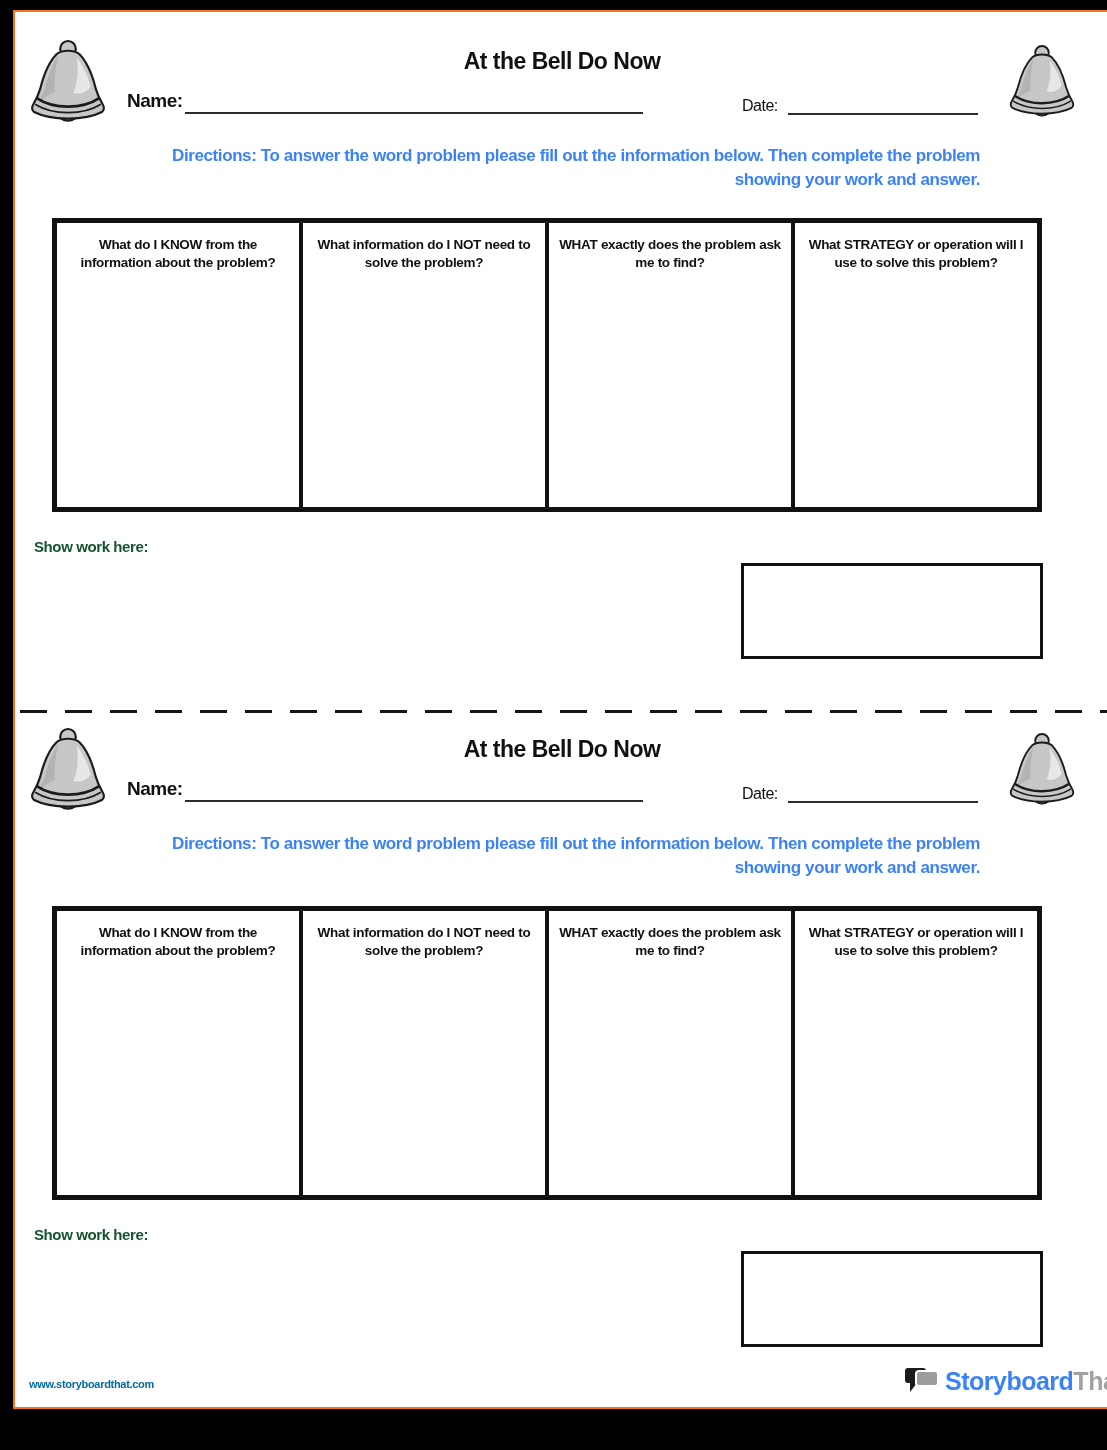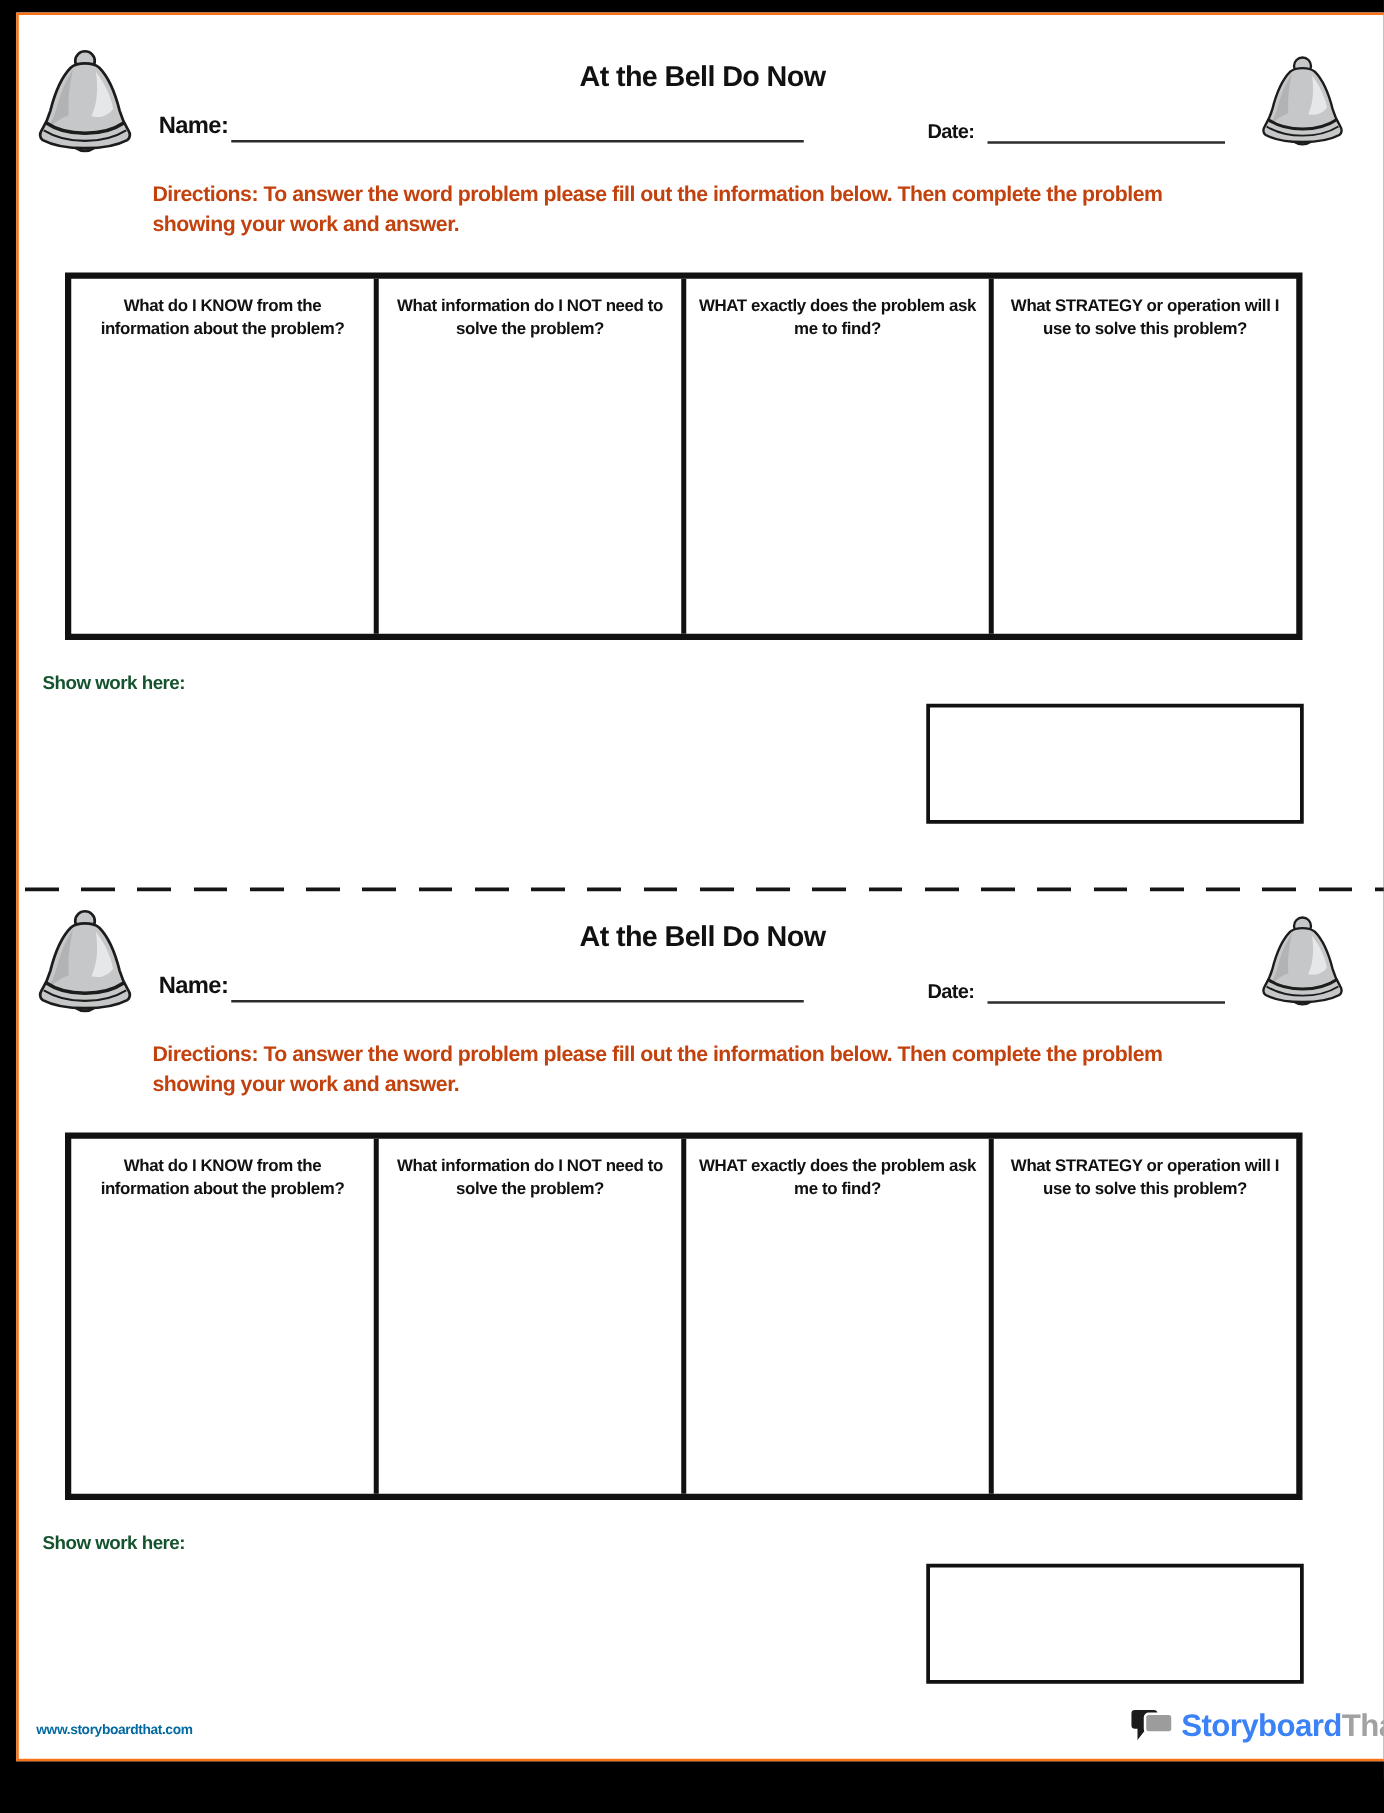--- a/index.html
+++ b/index.html
@@ -39,27 +39,27 @@
     position:absolute; left:112px; top:78px;
     display:flex; align-items:flex-start;
   }
   .name-row .lbl { font-size:19px; font-weight:bold; letter-spacing:-0.5px; color:#111; }
   .name-row .writeline { width:458px; height:24px; border-bottom:2px solid #2c2c2c; margin-left:2px; }
 
   .date-row {
     position:absolute; left:727px; top:83px;
     display:flex; align-items:flex-end;
   }
-  .date-row .lbl { font-size:16px; font-weight:bold; letter-spacing:-0.5px; color:#111; }
+  .date-row .lbl { font-size:16px; font-weight:normal; letter-spacing:-0.5px; color:#111; }
   .date-row .writeline { width:190px; height:20px; border-bottom:2px solid #2c2c2c; margin-left:10px; }
 
   .directions {
     position:absolute; left:107px; top:132px; width:858px;
     font-size:17px; font-weight:bold; letter-spacing:-0.4px;
-    line-height:1.42; color:#c2410c;
+    line-height:1.42; color:#3b82f6;text-align:right;
   }
 
   .qtable {
     position:absolute; left:37px; top:206px;
     width:990px; height:294px;
     border:5px solid #111;
     display:flex;
   }
   .qcell { flex:1 1 0; border-left:4px solid #111; display:flex; flex-direction:column;justify-content:flex-end; }
   .qcell:first-child { border-left:none; }

